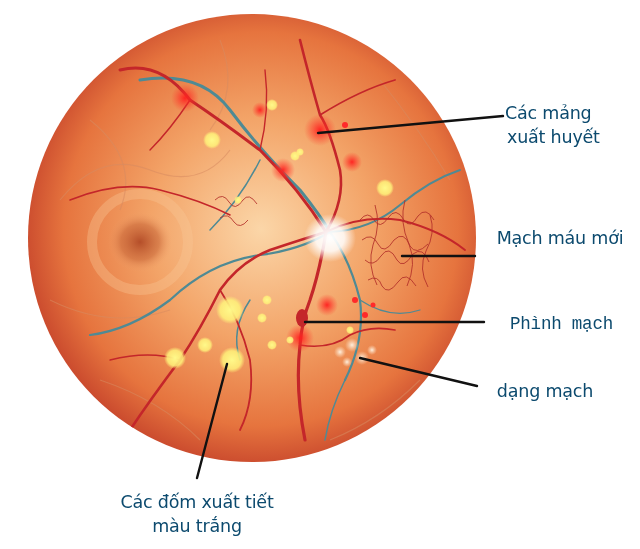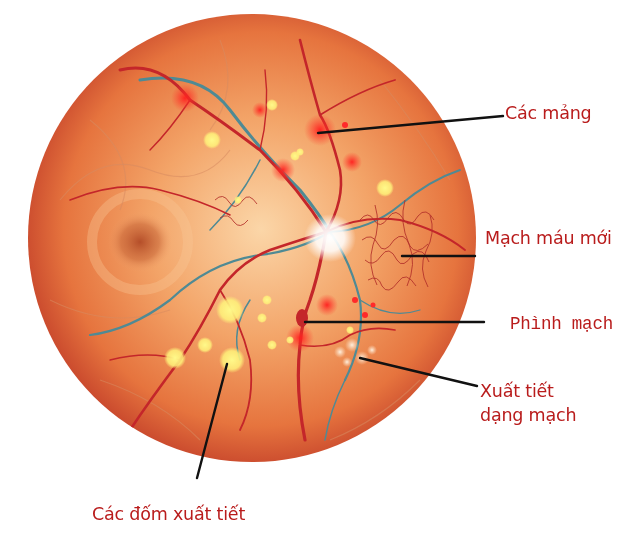--- a/index.html
+++ b/index.html
@@ -1,22 +1,22 @@
 <!DOCTYPE html>
 <html><head>
   <meta charset="utf-8">
   <style>
     html, body { margin: 0; padding: 0; background: #ffffff; }
     body { width: 640px; height: 549px; position: relative; overflow: hidden;
            font-family: "DejaVu Sans", "Liberation Sans", sans-serif; }
     #stage { position: absolute; left: 0; top: 0; width: 640px; height: 549px; }
-    .label { position: absolute; color: #b91c1c; font-size: 17.5px; line-height: 24px;
+    .label { position: absolute; color: #0c4a6e; font-size: 17.5px; line-height: 24px;
              letter-spacing: -0.2px; white-space: nowrap; }
     .label .line { display: block; }
-    .center { }
+    .center { text-align: center; }
   </style>
 </head>
 <body>
 
 <div id="stage">
   <svg width="640" height="549" viewBox="0 0 640 549">
     <defs>
       <radialGradient id="fundusGrad" cx="52%" cy="48%" r="55%">
         <stop offset="0%" stop-color="#fbd6a8"></stop>
         <stop offset="45%" stop-color="#f3a468"></stop>
@@ -154,31 +154,32 @@
       <line x1="318" y1="133" x2="503" y2="116"></line>
       <line x1="402" y1="256" x2="475" y2="256"></line>
       <line x1="305" y1="322" x2="484" y2="322"></line>
       <line x1="360" y1="358" x2="477" y2="386"></line>
       <line x1="227" y1="364" x2="197" y2="478"></line>
     </g>
   </svg>
 
   <div class="label" style="left:505px; top:101px;">
     <span class="line">Các mảng</span>
+    <span class="line" style="padding-left:2px">xuất huyết</span>
   </div>
 
   <div class="label center" style="left:485px; top:226px; width:150px;">
     <span class="line">Mạch máu mới</span>
   </div>
 
   <div class="label" style="left:510px; top:312px;font-family:Liberation Mono, monospace;">
     <span class="line">Phình mạch</span>
   </div>
 
   <div class="label center" style="left:480px; top:379px; width:130px;">
-    <span class="line">Xuất tiết</span>
     <span class="line">dạng mạch</span>
   </div>
 
-  <div class="label center" style="left:92px; top:502px; width:210px;">
+  <div class="label center" style="left:92px; top:490px; width:210px;">
     <span class="line">Các đốm xuất tiết</span>
+    <span class="line">màu trắng</span>
   </div>
 </div>
 
 </body></html>

